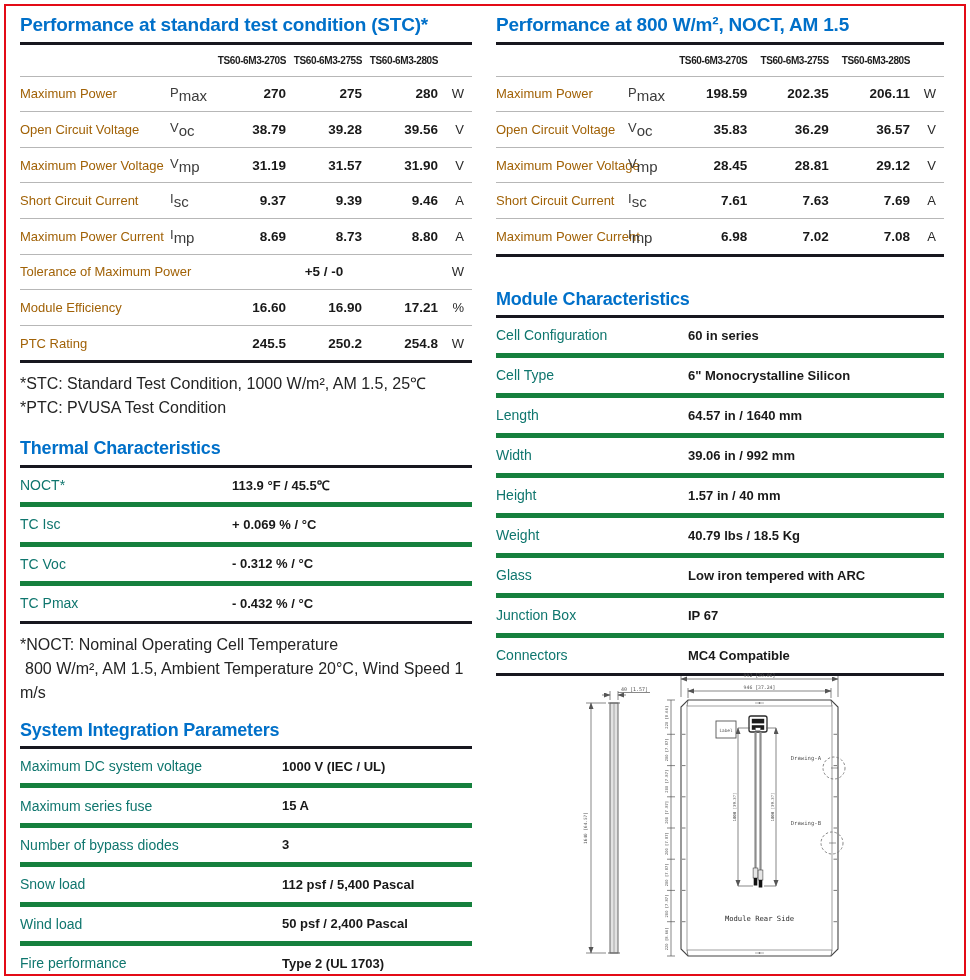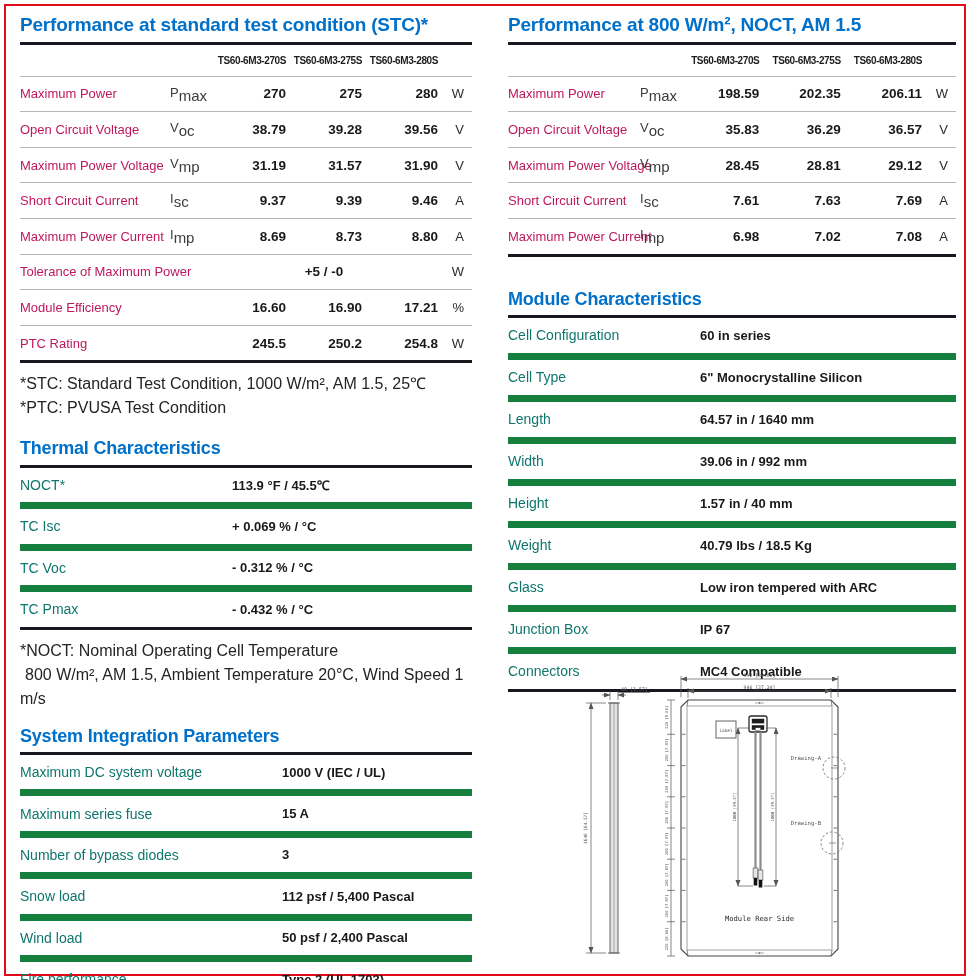--- a/index.html
+++ b/index.html
@@ -1,44 +1,44 @@
 <!DOCTYPE html>
 <html><head>
 <meta charset="utf-8">
 <style>
   html,body{margin:0;padding:0;background:#fff;}
   .page{position:relative;width:970px;height:980px;background:#ffffff;overflow:hidden;
         font-family:"Liberation Sans",sans-serif;color:#222;}
   .frame{position:absolute;left:4px;top:4px;right:4px;bottom:4px;border:2px solid #e30b17;}
   .col{position:absolute;top:12px;}
   .col-left{left:20px;width:452px;}
-  .col-right{left:508px;width:448px;}
+  .col-right{left:496px;width:448px;}
 
   .sec{margin:0;color:#0070c9;font-size:19px;font-weight:bold;letter-spacing:-0.2px;line-height:1.35;}
   .sec.sub{font-size:18px;}
   .rule{border-bottom:3px solid #17171f;margin-top:4px;}
   .tbl{border-bottom:3px solid #17171f;}
 
   
   .phead{display:grid;grid-template-columns:150px 40px 1fr 1fr 1fr 34px;height:31px;align-items:center;}
   .phead .sp2{grid-column:1/3;}
   .phead .m{font-size:10px;font-weight:bold;letter-spacing:-0.4px;white-space:nowrap;text-align:right;color:#1c1c1c;}
   .prow{display:grid;grid-template-columns:150px 40px 1fr 1fr 1fr 34px;height:34.6px;align-items:center;border-top:1px solid #b7b7b7;}
-  .prow .lbl{font-size:13px;color:#be185d;white-space:nowrap;}
+  .prow .lbl{font-size:13px;color:#a16207;white-space:nowrap;}
   .prow .wlbl{grid-column:1/3;}
   .prow .sym{font-size:13px;color:#3c3c3c;}
   .prow .sym sub{font-size:15px;}
   .prow .v{font-size:13.5px;font-weight:bold;color:#191919;text-align:right;font-variant-numeric:tabular-nums;}
   .prow .vspan{grid-column:3/6;text-align:center;}
   .prow .u{font-size:13px;color:#2a2a2a;text-align:right;padding-right:8px;}
   .col-right .phead{grid-template-columns:132px 38px 1fr 1fr 1fr 34px;}
   .col-right .prow{grid-template-columns:132px 38px 1fr 1fr 1fr 34px;}
 
   
-  .kvrow{display:grid;align-items:center;height:34.5px;border-top:7px solid #15803d;}
+  .kvrow{display:grid;align-items:center;height:34.5px;border-top:5px solid #15803d;}
   .kv .kvrow:first-child{border-top:none;}
   .kvrow .k{font-size:14px;color:#0f766e;}
   .kvrow .val{font-size:13px;font-weight:bold;color:#191919;}
   .thermal .kvrow{grid-template-columns:212px 1fr;}
   .system .kvrow{grid-template-columns:262px 1fr;height:34.4px;}
   .module .kvrow{grid-template-columns:192px 1fr;height:35px;}
 
   .fn{font-size:16px;color:#242424;line-height:1.5;margin:9px 0 0 0;}
   .mt-thermal{margin-top:16px;}
   .mt-system{margin-top:13px;}

